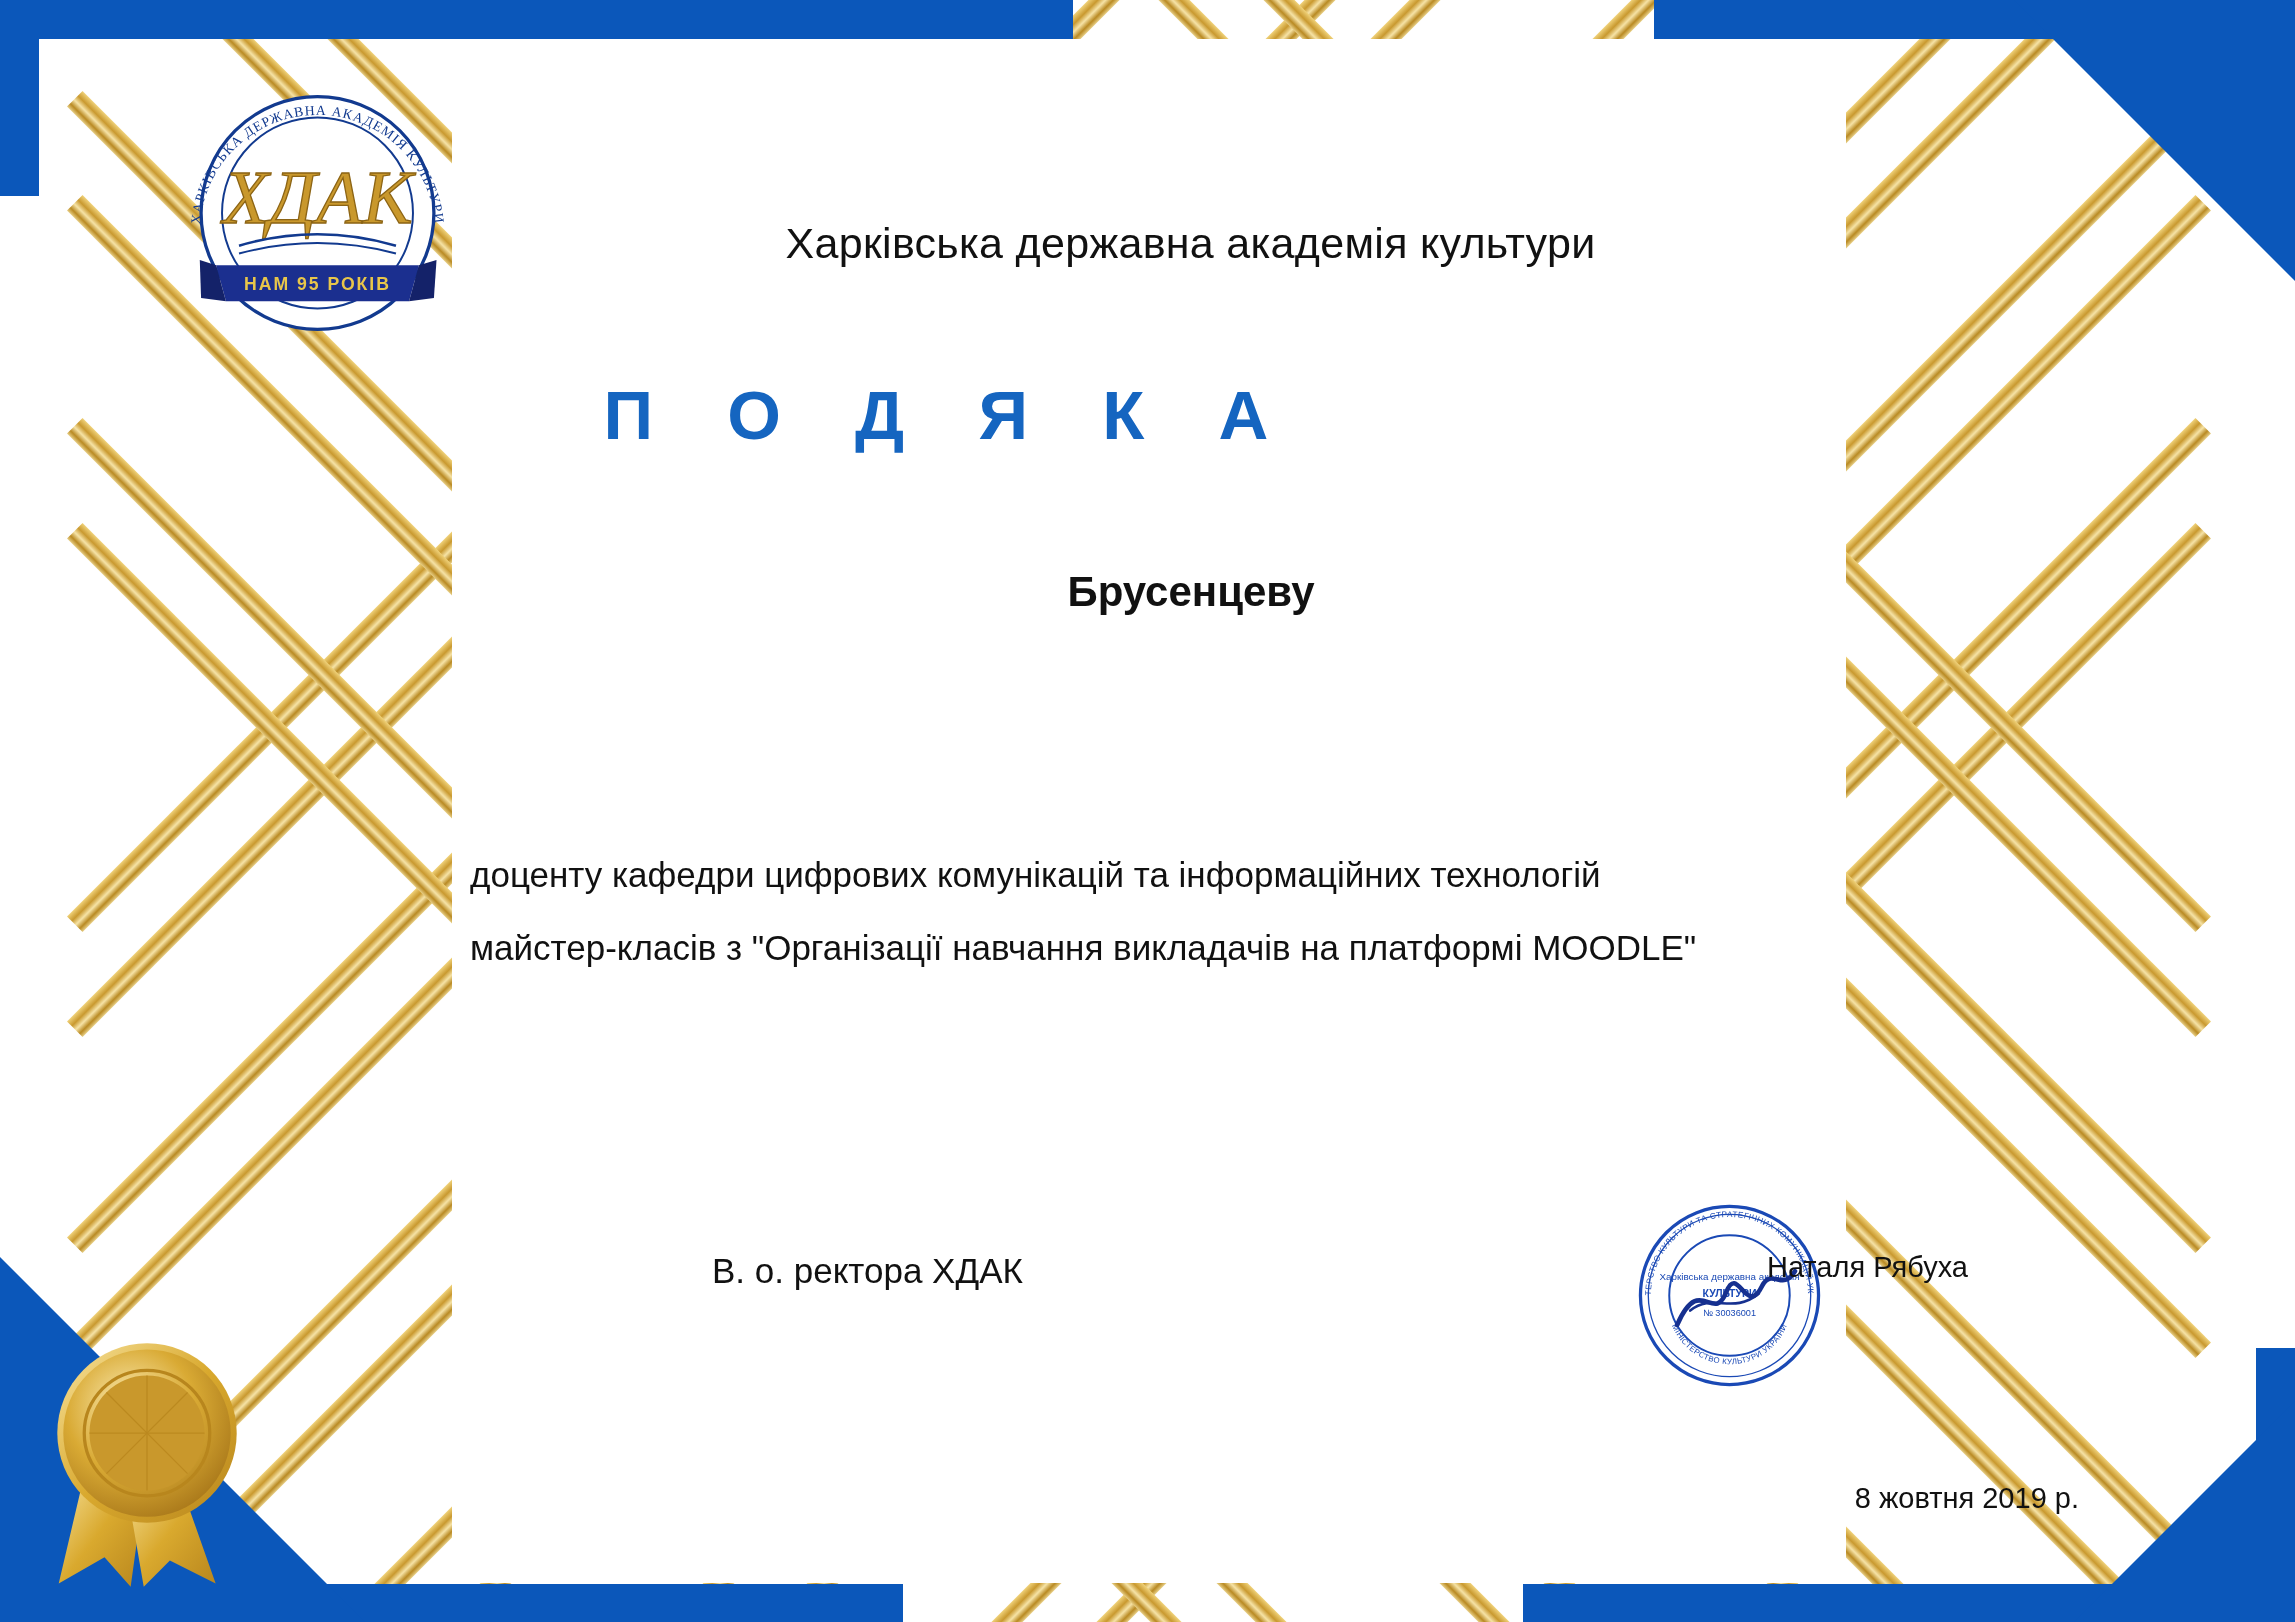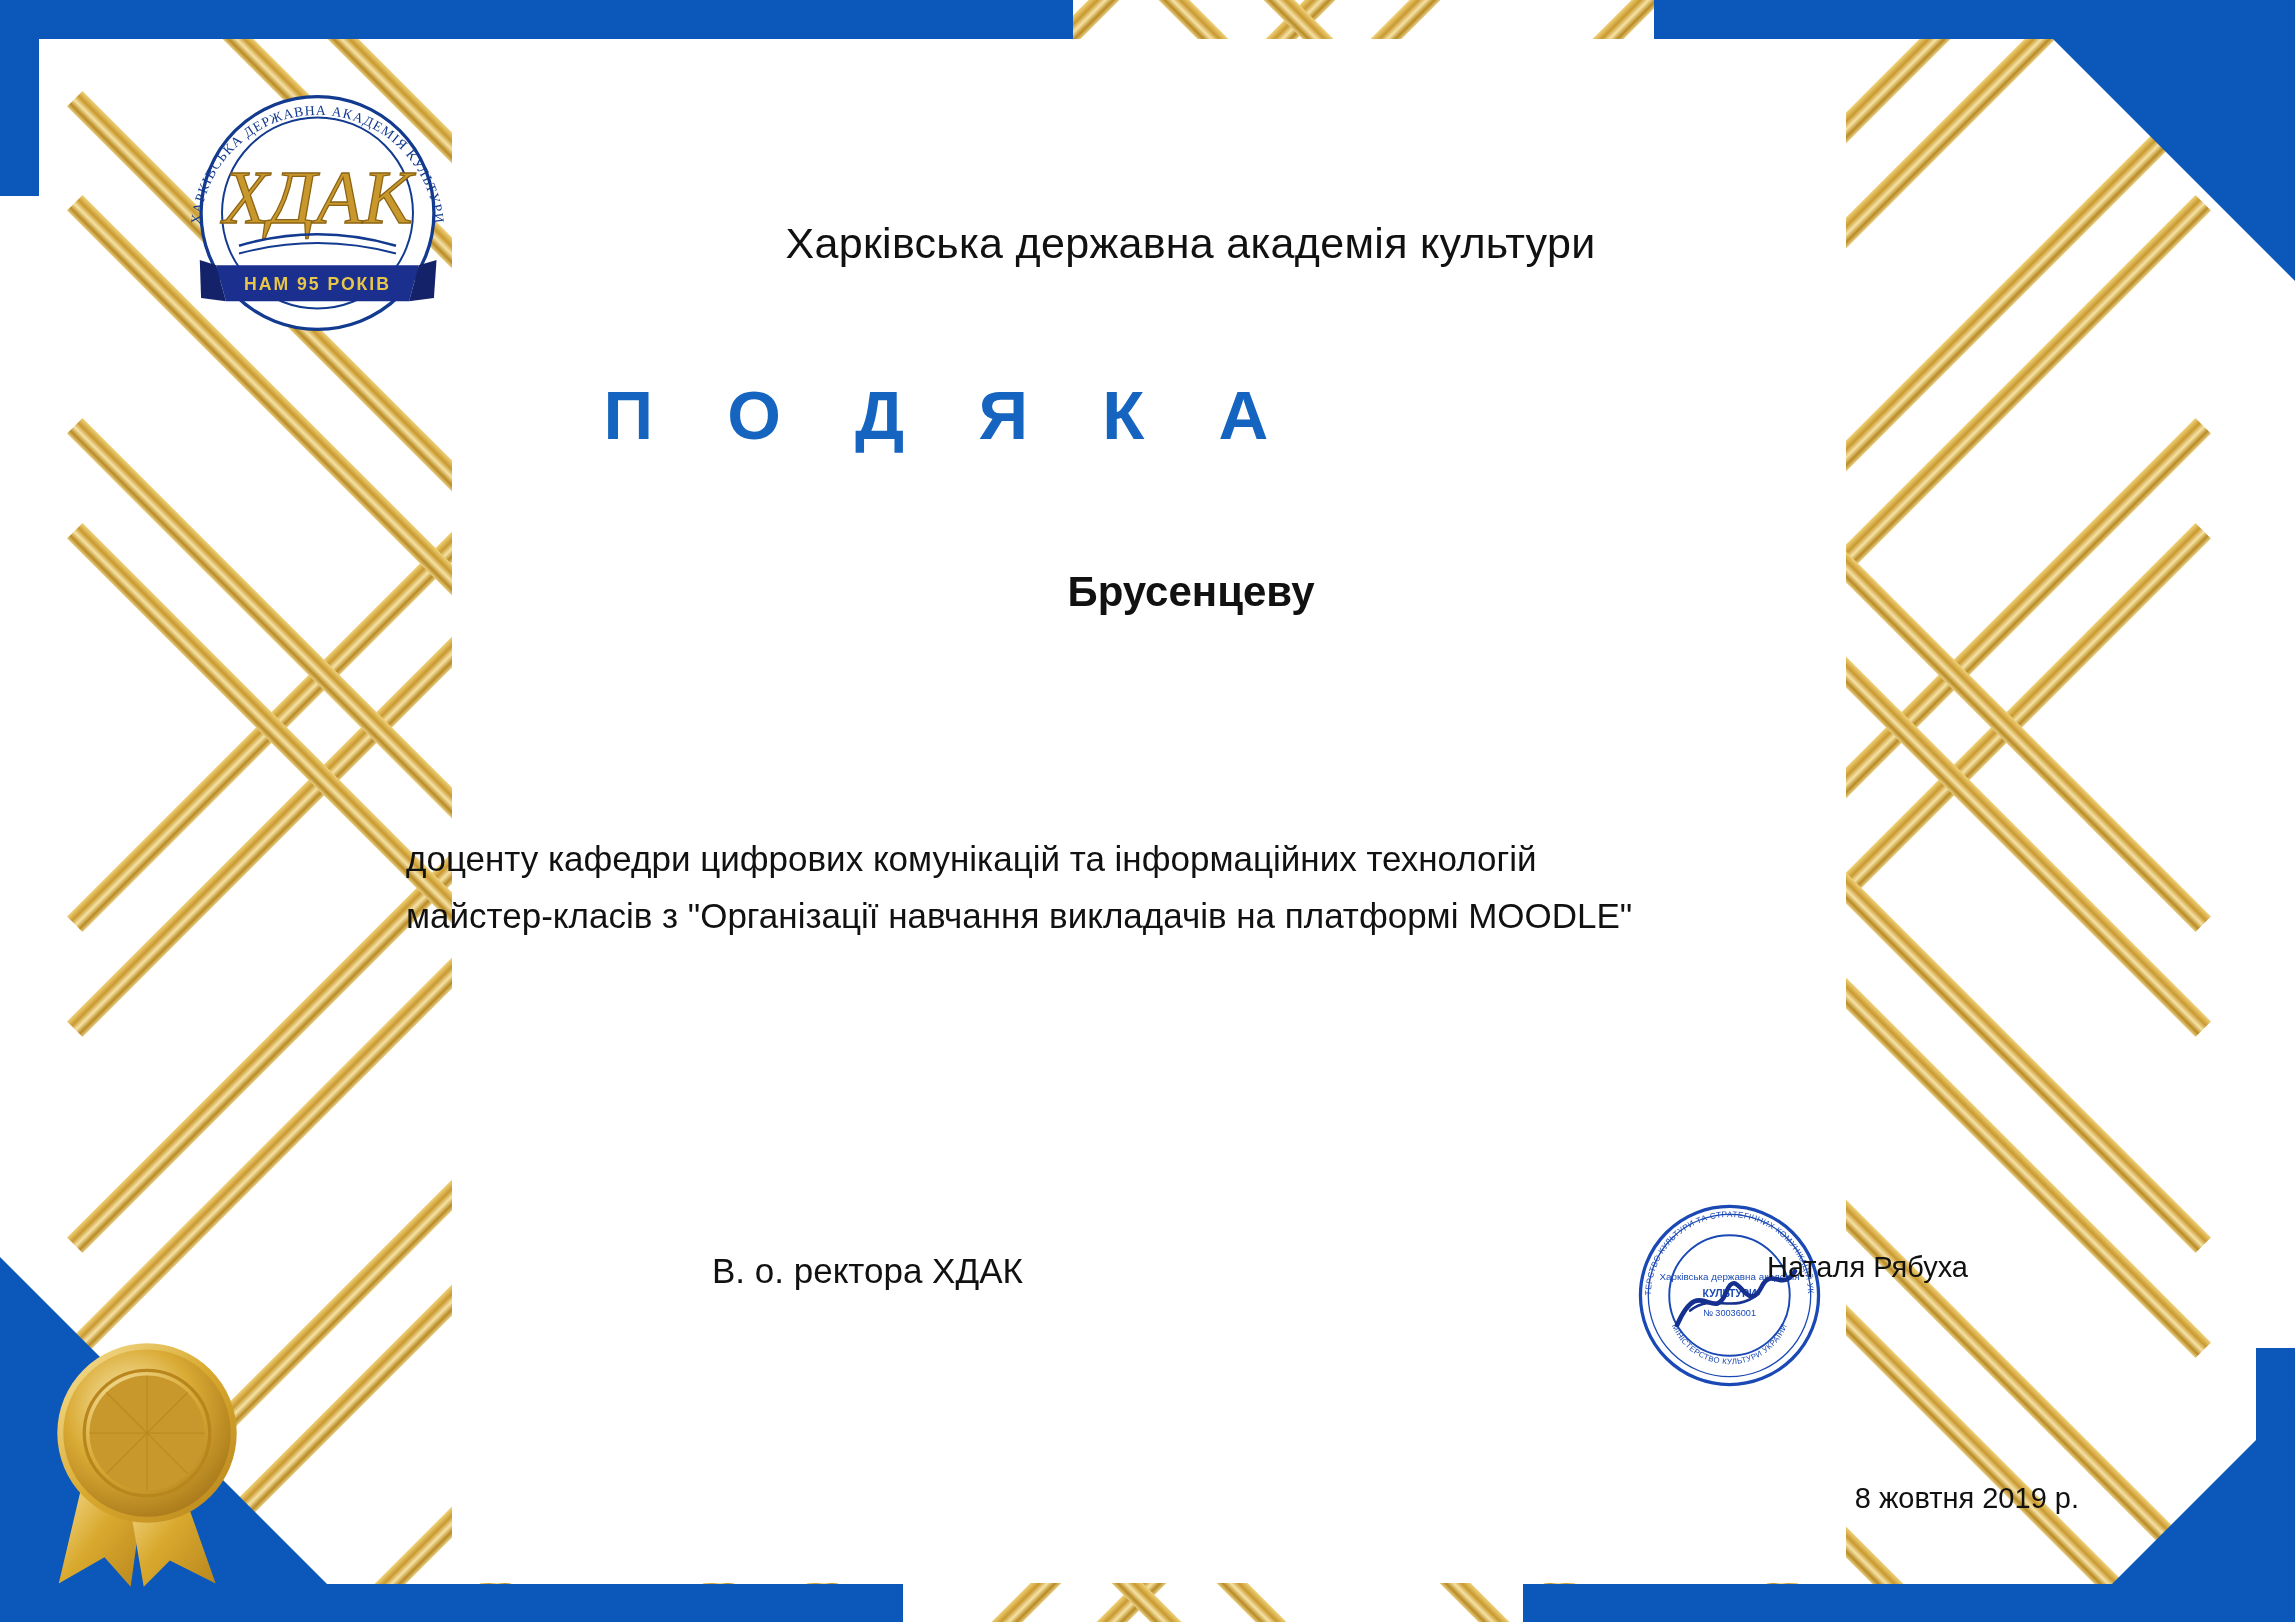--- a/index.html
+++ b/index.html
@@ -117,21 +117,21 @@
   }
 
   .body-text{
     position:absolute;top:831px;left:406px;width:1616px;
     text-align:justify;
     text-align-last:left;
     font-size:35px;
     line-height:1.62;
     color:#111111;
   }
-  .body-text p{margin:0;}
+  .body-text p{margin:16px;padding-left:48px;}
   .body-text p.last{text-align:left;}
 
   .sign-row{
     position:absolute;top:1233px;left:424px;width:1616px;
     height:118px;
   }
   .sign-left{
     position:absolute;left:288px;top:18.3px;
     font-size:35px;color:#111111;
   }

